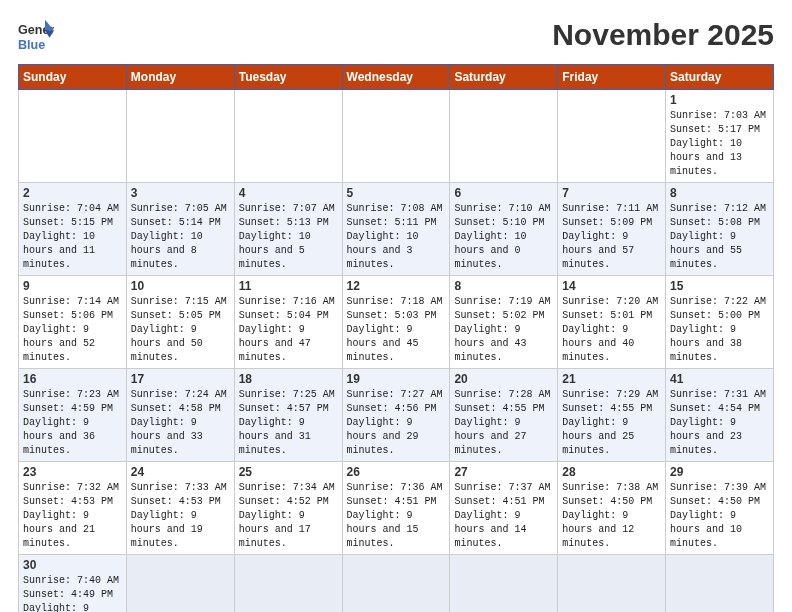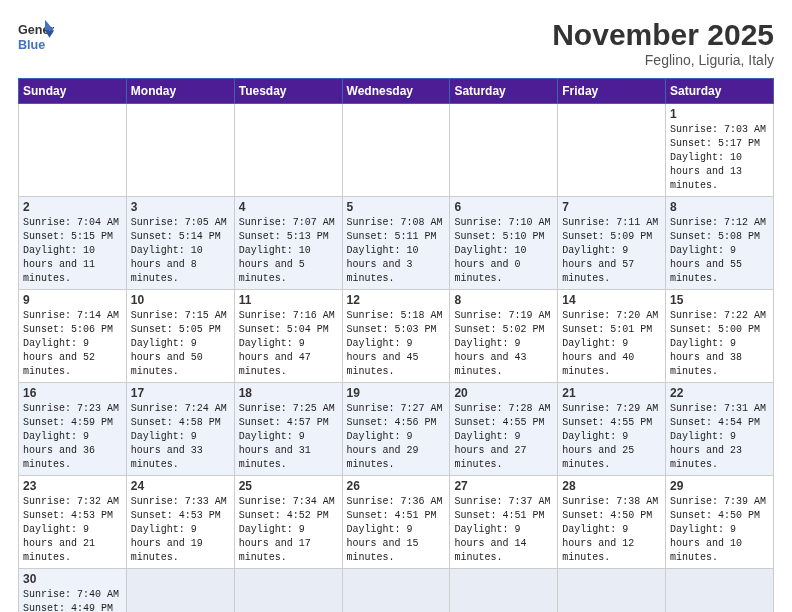--- a/index.html
+++ b/index.html
@@ -42,21 +42,21 @@
     .subtitle {
       font-size: 14px;
       color: #555;
     }
     .calendar {
       width: 100%;
       border-collapse: collapse;
       border: 1px solid #ccc;
     }
     .calendar th {
-      background: #4c1d95;
+      background: #c2410c;
       color: #fff;
       font-size: 12px;
       font-weight: bold;
       padding: 5px 4px;
       text-align: left;
       border: 1px solid #3a62b0;
       width: calc(100% / 7);
     }
     .calendar td {
       vertical-align: top;
@@ -98,21 +98,20 @@
     <div class="logo">
       <svg class="logo-icon" viewBox="0 0 40 40" xmlns="http://www.w3.org/2000/svg">
         <text x="0" y="18" font-size="14" font-weight="bold" fill="#333" font-family="Arial">General</text>
         <text x="0" y="34" font-size="14" font-weight="bold" fill="#4472c4" font-family="Arial">Blue</text>
         <polygon points="30,2 40,14 30,14" fill="#4472c4"></polygon>
         <polygon points="30,14 40,14 35,22" fill="#2a5298"></polygon>
       </svg>
     </div>
     <div class="title-block">
       <div class="month-title">November 2025</div>
-      <div class="subtitle">Feglino, Liguria, Italy</div>
     </div>
   </div>
 
   <table class="calendar">
     <thead>
       <tr>
         <th>Sunday</th>
         <th>Monday</th>
         <th>Tuesday</th>
         <th>Wednesday</th>
@@ -194,21 +193,21 @@
 Daylight: 9 hours and 50 minutes.</div>
           </td>
           <td>
             <span class="day-number">11</span>
             <div class="day-info">Sunrise: 7:16 AM
 Sunset: 5:04 PM
 Daylight: 9 hours and 47 minutes.</div>
           </td>
           <td>
             <span class="day-number">12</span>
-            <div class="day-info">Sunrise: 5:18 AM
+            <div class="day-info">Sunrise: 7:18 AM
 Sunset: 5:03 PM
 Daylight: 9 hours and 45 minutes.</div>
           </td>
           <td>
             <span class="day-number">8</span>
             <div class="day-info">Sunrise: 7:19 AM
 Sunset: 5:02 PM
 Daylight: 9 hours and 43 minutes.</div>
           </td>
           <td>
@@ -255,21 +254,21 @@
 Sunset: 4:55 PM
 Daylight: 9 hours and 27 minutes.</div>
           </td>
           <td>
             <span class="day-number">21</span>
             <div class="day-info">Sunrise: 7:29 AM
 Sunset: 4:55 PM
 Daylight: 9 hours and 25 minutes.</div>
           </td>
           <td>
-            <span class="day-number">22</span>
+            <span class="day-number">41</span>
             <div class="day-info">Sunrise: 7:31 AM
 Sunset: 4:54 PM
 Daylight: 9 hours and 23 minutes.</div>
           </td>
         </tr>
         <tr>
           <td>
             <span class="day-number">23</span>
             <div class="day-info">Sunrise: 7:32 AM
 Sunset: 4:53 PM

